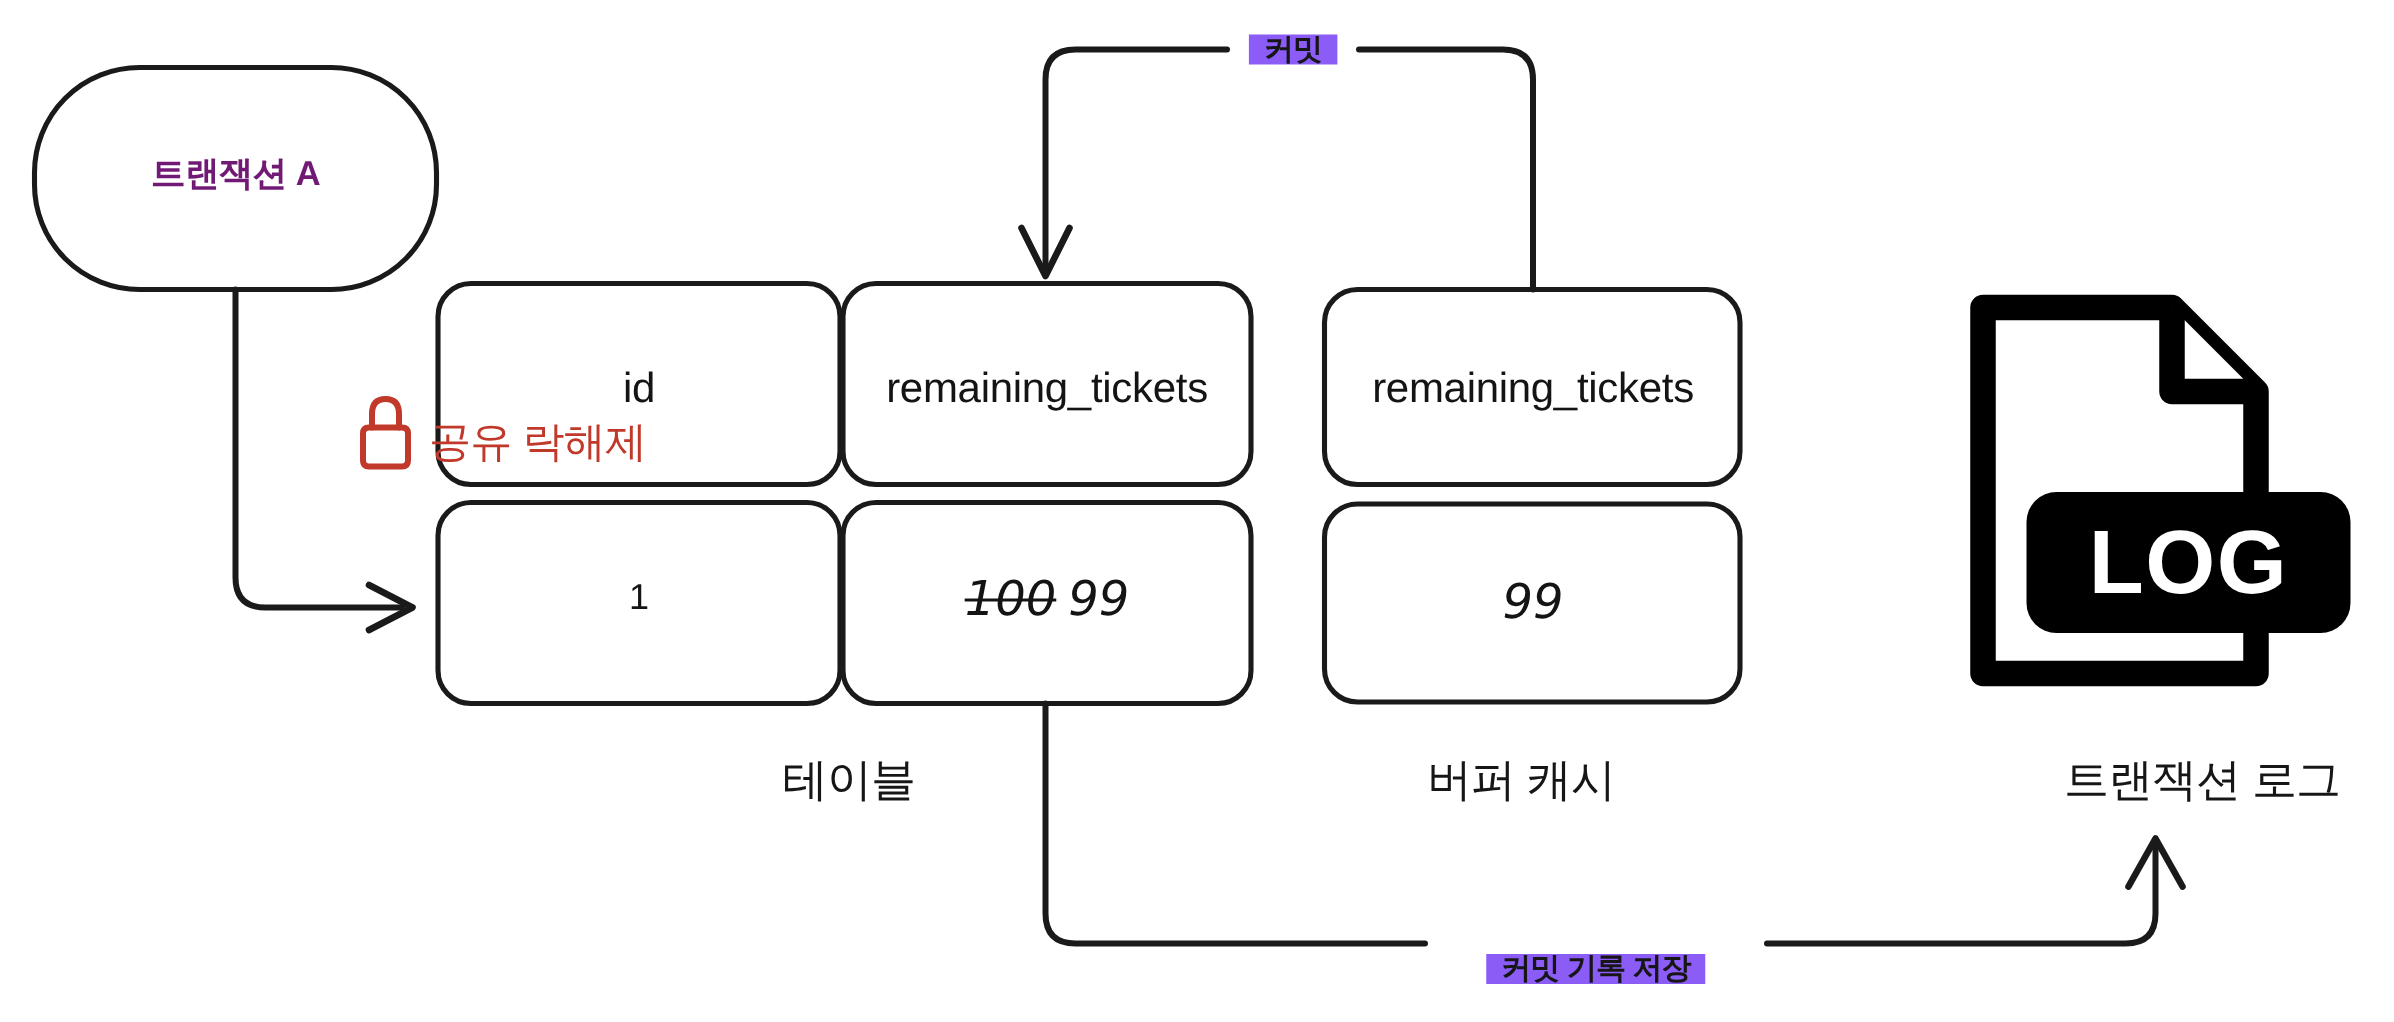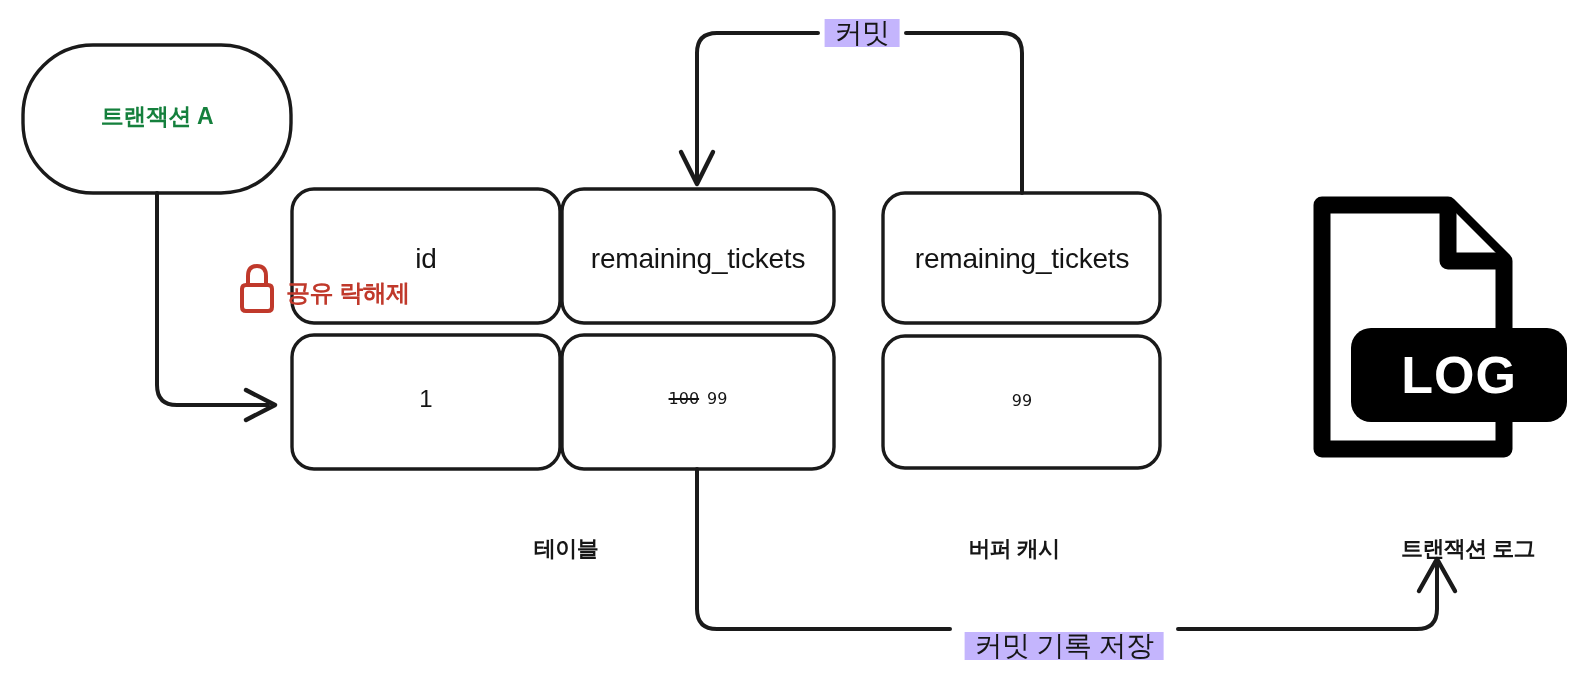--- a/index.html
+++ b/index.html
@@ -31,61 +31,61 @@
   .txt {
     position: absolute;
     white-space: nowrap;
     line-height: 1;
   }
   
   .node-label {
     font-size: 23px;
     font-weight: 700;
     letter-spacing: -0.4px;
-    color: #15803d;
+    color: #701a75;
   }
   .cell-header {
     font-size: 28px;
     font-weight: 400;
     letter-spacing: -0.2px;
     color: #141414;
   }
   .cell-value-hand {
-    font-size: 16px;
+    font-size: 32px;
     font-weight: 400;
     color: #141414;
     font-family: "DejaVu Sans", sans-serif;
+    font-style: italic;
   }
   .cell-value-plain {
     font-size: 24px;
     font-weight: 400;
     color: #141414;
   }
   .strike {
     text-decoration: line-through;
     text-decoration-thickness: 2px;
   }
   .caption {
-    font-size: 22px;
+    font-size: 30px;
+    font-weight: 400;
+    letter-spacing: -0.6px;
+    color: #161616;
+  }
+  .edge-label {
+    font-size: 20px;
     font-weight: 700;
     letter-spacing: -0.6px;
     color: #161616;
-    margin-top: 28px;
-  }
-  .edge-label {
-    font-size: 28px;
-    font-weight: 400;
-    letter-spacing: -0.6px;
-    color: #161616;
-    background: #c4b5fd;
+    background: #8b5cf6;
     padding: 0 10px;
   }
   .lock-label {
-    font-size: 24px;
-    font-weight: 700;
+    font-size: 28px;
+    font-weight: 400;
     letter-spacing: -0.5px;
     color: #c0392b;
   }
   .center {
     transform: translate(-50%, -50%);
   }
 </style>
 </head>
 <body>
 
@@ -161,15 +161,15 @@
   <div class="txt caption center" style="left:566px; top:521px;">테이블</div>
 
   <div class="txt caption center" style="left:1014px; top:521px;">버퍼 캐시</div>
 
   <div class="txt caption center" style="left:1468px; top:521px;">트랜잭션 로그</div>
 
   <div class="txt edge-label center" style="left:862px; top:33px;">커밋</div>
 
   <div class="txt edge-label center" style="left:1064px; top:646px;">커밋 기록 저장</div>
 
-  <div class="txt center" style="left:1459px; top:375px; font-size:52px; font-weight:700; color:#ffffff; letter-spacing:1px; font-family:'Liberation Sans', sans-serif;">LOG</div>
+  <div class="txt center" style="left:1459px; top:375px; font-size:60px; font-weight:700; color:#ffffff; letter-spacing:1px; font-family:'Liberation Sans', sans-serif;">LOG</div>
 
 </div>
 
 </body></html>

